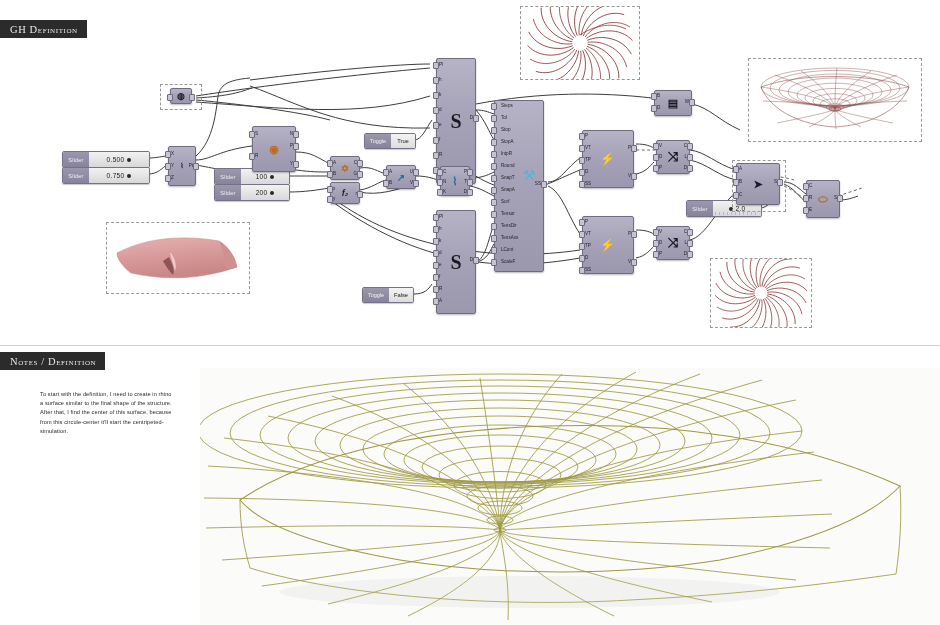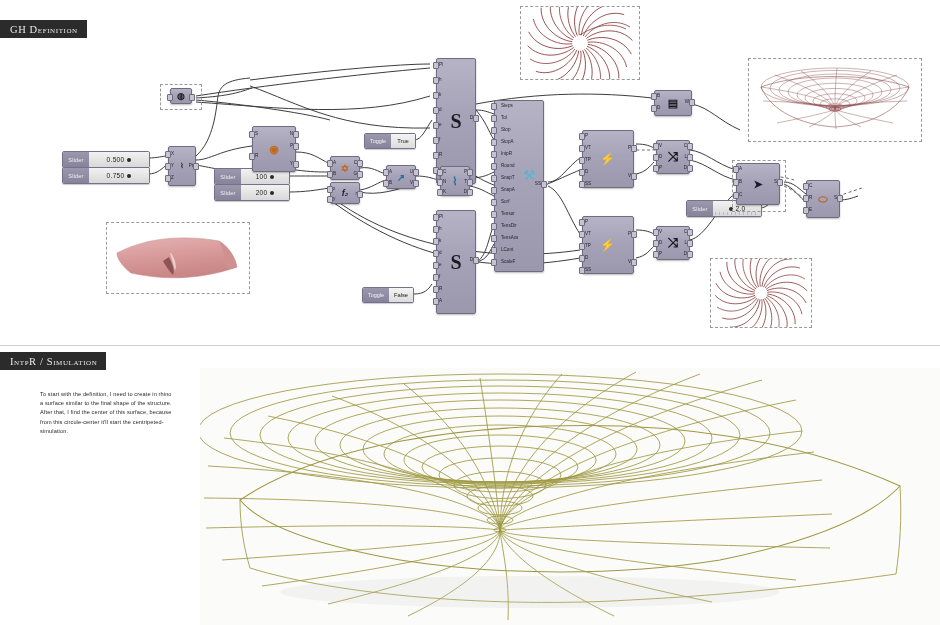--- a/index.html
+++ b/index.html
@@ -191,21 +191,21 @@
       <path d="M764 176 C778 176 788 178 794 180"></path>
       <path d="M784 186 C794 190 798 196 806 198"></path>
       <path d="M838 196 C850 192 856 190 862 188"></path>
     </g>
   </svg>
 
   <div class="hdr" id="hdr-gh">
     <span>GH Definition</span>
   </div>
   <div class="hdr" id="hdr-notes">
-    <span>IntpR / Simulation</span>
+    <span>Notes / Definition</span>
   </div>
   <div class="hdr-rule" style="top:345px"></div>
 
   <div class="preview" id="pv-spiral-top" style="left:520px;top:6px;width:118px;height:72px">
     <svg width="118" height="72" viewBox="0 0 118 72">
       <g fill="none" stroke="#8b3a3a" stroke-width="0.8" transform="translate(59,36)">
         <g id="sp1">
           <path d="M0 -8 C12 -16 30 -22 46 -14" transform="rotate(0)"></path>
         </g>
 

